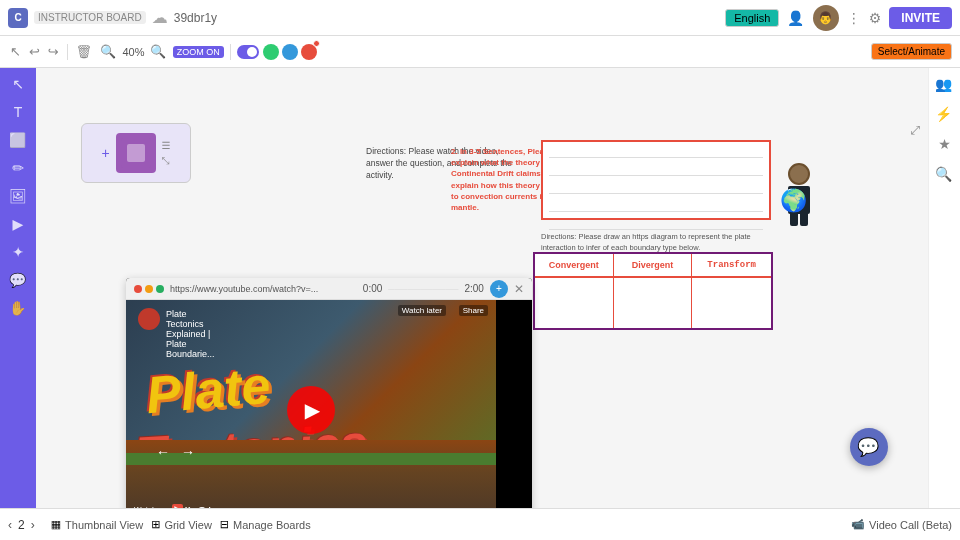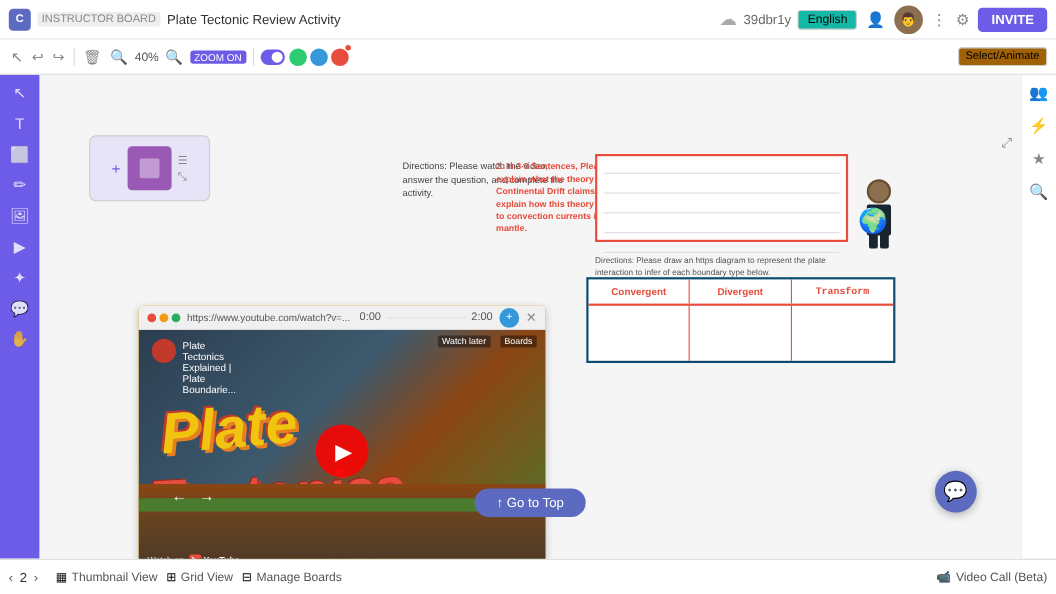--- a/index.html
+++ b/index.html
@@ -48,21 +48,21 @@
       padding: 0 8px;
       gap: 4px;
       flex-shrink: 0;
     }
     .t2-icon { color: #888; font-size: 13px; cursor: pointer; padding: 2px; }
     .t2-divider { width: 1px; height: 16px; background: #ddd; margin: 0 2px; }
     .t2-zoom { display: flex; align-items: center; gap: 4px; font-size: 11px; color: #555; }
     .t2-zoom-toggle { background: #6c5ce7; color: #fff; font-size: 9px; padding: 1px 4px; border-radius: 3px; }
     .t2-circle { width: 16px; height: 16px; border-radius: 50%; }
     .t2-right { margin-left: auto; display: flex; align-items: center; gap: 4px; }
-    .select-animate-btn { font-size: 10px; border: 1px solid #ccc; padding: 2px 6px; border-radius: 3px; background: #a16207; cursor: pointer; }
+    .select-animate-btn { font-size: 10px; border: 1px solid #ccc; padding: 2px 6px; border-radius: 3px; background: #f97316; cursor: pointer; }
 
     
     .main { display: flex; flex: 1; overflow: hidden; }
 
     
     .sidebar {
       width: 36px;
       background: #6c5ce7;
       display: flex;
       flex-direction: column;
@@ -150,22 +150,22 @@
       font-size: 7.5px;
       color: #555;
       line-height: 1.4;
     }
 
     
     .plate-table {
       position: absolute;
       top: 184px;
       left: 497px;
-      width: 281px;
-      border: 2px solid #0c4a6e;
+      width: 240px;
+      border: 2px solid #701a75;
       background: #fff;
     }
     .plate-table-header {
       display: grid;
       grid-template-columns: 1fr 1fr 1fr;
       border-bottom: 2px solid #e74c3c;
     }
     .plate-th {
       text-align: center;
       padding: 6px 2px;
@@ -183,22 +183,22 @@
     .plate-td {
       border-right: 1px solid #e74c3c;
     }
     .plate-td:last-child { border-right: none; }
 
     
     .youtube-card {
       position: absolute;
       top: 210px;
       left: 90px;
-      width: 370px;
-      background: #eab308;
+      width: 406px;
+      background: #000000;
       border-radius: 4px;
       box-shadow: 0 2px 8px rgba(0,0,0,0.2);
       overflow: hidden;
     }
     .yt-topbar {
       background: #f0f0f0;
       height: 22px;
       display: flex;
       align-items: center;
       padding: 0 8px;
@@ -349,21 +349,20 @@
     }
     .nav-icons { display: flex; flex-direction: column; gap: 4px; }
     .nav-icon-small { color: #888; font-size: 10px; }
   </style>
 </head>
 <body>
 
 <div class="toolbar">
   <div class="toolbar-logo">C</div>
   <span class="toolbar-badge">INSTRUCTOR BOARD</span>
-  <span class="toolbar-title">Plate Tectonic Review Activity</span>
   <span class="toolbar-cloud">☁</span>
   <span class="toolbar-code">39dbr1y</span>
   <div class="toolbar-right">
     <button class="lang-btn">English</button>
     <span class="toolbar-icon">👤</span>
     <div class="avatar">👨</div>
     <span class="toolbar-icon">⋮</span>
     <span class="toolbar-icon">⚙</span>
     <button class="invite-btn">INVITE</button>
   </div>
@@ -501,40 +500,39 @@
         <div style="position:absolute;bottom:55px;left:0;right:0;height:12px;background:#4a7c2f;"></div>
 
         <div style="position:absolute;bottom:62px;left:30px;color:#fff;font-size:14px;">←</div>
         <div style="position:absolute;bottom:62px;left:55px;color:#fff;font-size:14px;">→</div>
 
         <div style="position:absolute;top:4px;left:4px;display:flex;align-items:center;gap:4px;">
           <div class="yt-avatar"></div>
           <span class="yt-channel">Plate Tectonics Explained | Plate Boundarie...</span>
         </div>
         <span class="yt-watch-later">Watch later</span>
-        <span class="yt-share">Boards</span>
+        <span class="yt-share">Share</span>
 
         <div class="yt-watch-on">
           <span class="yt-watch-on-text">Watch on</span>
           <div style="display:flex;align-items:center;gap:2px;">
             <span class="yt-yt-logo">▶</span>
             <span style="font-size:8px;color:#fff;font-weight:bold;">YouTube</span>
           </div>
         </div>
 
         <div class="yt-play-btn">
           <span class="yt-play-icon">▶</span>
         </div>
       </div>
 
     </div>
 
     <div style="position:absolute;top:55px;right:8px;color:#888;font-size:12px;cursor:pointer;">⤢</div>
 
-    <button class="go-to-top">↑  Go to Top</button>
 
     <div class="chat-bubble">
       <span>💬</span>
     </div>
 
   </div>
 
   <div class="right-sidebar">
     <span class="rs-icon">👥</span>
     <span class="rs-icon">⚡</span>

